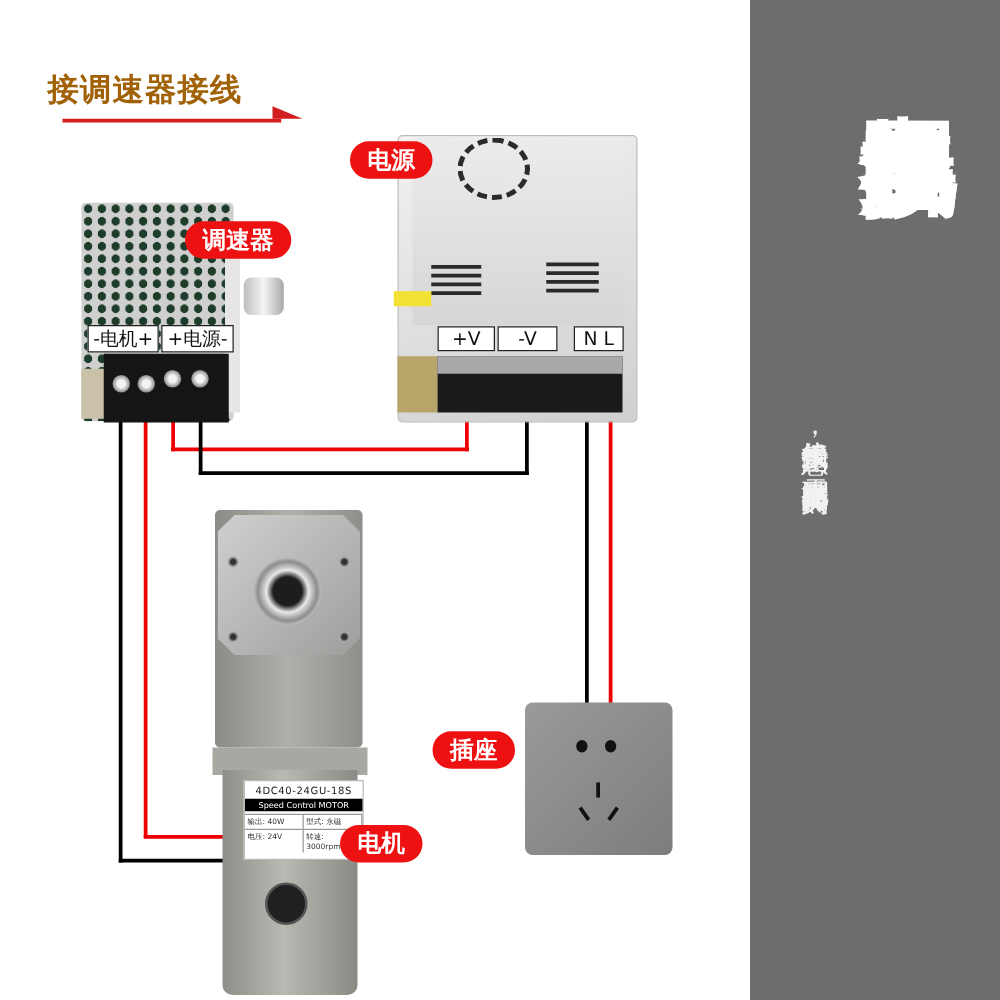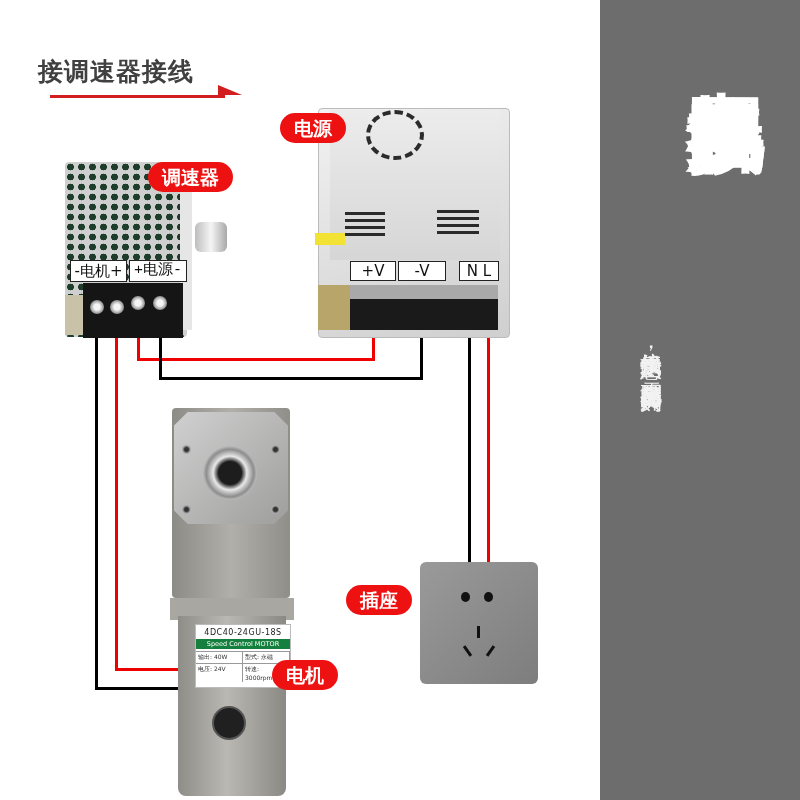--- a/index.html
+++ b/index.html
@@ -3,21 +3,21 @@
 <meta charset="utf-8">
 <style>
   html,body{margin:0;padding:0;}
   body{width:800px;height:800px;position:relative;overflow:hidden;background:#ffffff;font-family:"DejaVu Sans","Liberation Sans",sans-serif;}
   .abs{position:absolute;}
   
   .side{left:600px;top:0;width:200px;height:800px;background:#6d6d6d;}
   .side-title{left:668px;top:28px;width:100px;color:#fff;font-weight:bold;font-size:78px;line-height:82px;text-align:center;writing-mode:vertical-rl;letter-spacing:2px;}
   .side-note{left:628px;top:335px;width:36px;color:#f2f2f2;font-size:22px;line-height:26px;writing-mode:vertical-rl;letter-spacing:1px;}
   
-  .hdr{left:38px;top:55px;color:#404040;font-weight:bold;font-size:25px;letter-spacing:1px;}
+  .hdr{left:38px;top:55px;color:#a16207;font-weight:bold;font-size:25px;letter-spacing:1px;}
   .hdr-line{left:50px;top:95px;width:175px;height:3px;background:#d21e1e;}
   .hdr-arrow{left:218px;top:85px;width:0;height:0;border-left:24px solid #d21e1e;border-top:10px solid transparent;border-bottom:0 solid transparent;}
   
   .pill{background:#ee1111;color:#fff;font-weight:bold;font-size:19px;height:30px;line-height:30px;padding:0 14px;border-radius:15px;white-space:nowrap;}
   
   .ctrl{left:65px;top:162px;width:122px;height:175px;background:#d8d8d8;border-radius:4px;
         background-image:radial-gradient(circle,#1d3d2a 3.2px,transparent 3.6px);background-size:11px 10px;background-color:#cfcfcf;}
   .ctrl-side{left:180px;top:180px;width:12px;height:150px;background:#e6e6e6;}
   .knob{left:195px;top:222px;width:32px;height:30px;background:linear-gradient(90deg,#bdbdbd,#f5f5f5,#a8a8a8);border-radius:6px;}
   .term-lbl{top:260px;height:20px;border:1.5px solid #222;background:#fff;font-size:15px;line-height:20px;text-align:center;color:#111;}
@@ -40,21 +40,21 @@
   .blk{background:#000;}
   
   .gearbox{left:172px;top:408px;width:118px;height:190px;background:linear-gradient(90deg,#8c8b86,#b0afa9,#8f8e89);border-radius:4px;}
   .gear-plate{left:174px;top:412px;width:114px;height:112px;background:linear-gradient(135deg,#cfd0cf,#9e9f9d);clip-path:polygon(12% 0,88% 0,100% 12%,100% 88%,88% 100%,12% 100%,0 88%,0 12%);}
   .shaft{left:203px;top:446px;width:54px;height:54px;border-radius:50%;background:radial-gradient(circle,#1d1d1d 30%,#555 34%,#e8e8e8 44%,#8d8d8d 62%,#b8b8b8 70%);}
   .bolt{width:9px;height:9px;border-radius:50%;background:radial-gradient(circle,#333 30%,#aaa 60%);}
   .flange{left:170px;top:598px;width:124px;height:22px;background:#a8a7a1;}
   .can{left:178px;top:616px;width:108px;height:180px;background:linear-gradient(90deg,#8e8d88,#b9b8b2 45%,#8a8984);border-radius:0 0 8px 8px;}
   .nameplate{left:195px;top:624px;width:94px;height:62px;background:#fff;border:1px solid #bbb;font-size:7px;}
   .np-model{font-size:8px;text-align:center;padding-top:3px;color:#222;letter-spacing:0.5px;}
-  .np-band{background:#15803d;color:#fff;font-size:6.5px;text-align:center;margin:2px 0;line-height:10px;}
+  .np-band{background:#000000;color:#fff;font-size:6.5px;text-align:center;margin:2px 0;line-height:10px;}
   .np-row{display:flex;font-size:6px;color:#333;border-top:1px solid #999;}
   .np-row span{flex:1;padding:1px 2px;border-right:1px solid #999;}
   .plug{left:212px;top:706px;width:30px;height:30px;border-radius:50%;background:#202020;border:2px solid #555;}
   
   .socket{left:420px;top:562px;width:118px;height:122px;background:linear-gradient(135deg,#9a9a9a,#7d7d7d);border-radius:6px;}
   .hole{width:9px;height:10px;border-radius:50%;background:#111;}
   .slot{width:3px;height:12px;background:#111;}
 </style>
 </head>
 <body>
@@ -86,27 +86,27 @@
   <div class="w blk" style="left:468px;top:300px;width:3px;height:298px;"></div>
   <div class="w red" style="left:487px;top:300px;width:3px;height:298px;"></div>
 </div>
 
 <div>
   <div class="abs ctrl"></div>
   <div class="abs ctrl-side"></div>
   <div class="abs knob"></div>
   <div class="abs pcb-edge"></div>
   <div class="abs term-lbl" style="left:70px;width:55px;">-电机+</div>
-  <div class="abs term-lbl" style="left:129px;width:56px;font-family:Liberation Mono, monospace;">+电源-</div>
+  <div class="abs term-lbl" style="left:129px;width:56px;">+电源-</div>
   <div class="abs tblock"></div>
   <div class="abs screw" style="left:90px;top:300px;"></div>
   <div class="abs screw" style="left:110px;top:300px;"></div>
   <div class="abs screw" style="left:131px;top:296px;"></div>
   <div class="abs screw" style="left:153px;top:296px;"></div>
-  <div class="abs pill" style="left:148px;top:162px;">调速器</div>
+  <div class="abs pill" style="left:148px;top:177px;">调速器</div>
 </div>
 
 <div>
   <div class="abs psu"></div>
   <div class="abs psu-top"></div>
   <div class="abs fan"></div>
   <div class="abs vent" style="left:345px;top:212px;width:40px;"></div>
   <div class="abs vent" style="left:345px;top:219px;width:40px;"></div>
   <div class="abs vent" style="left:345px;top:226px;width:40px;"></div>
   <div class="abs vent" style="left:345px;top:233px;width:40px;"></div>

